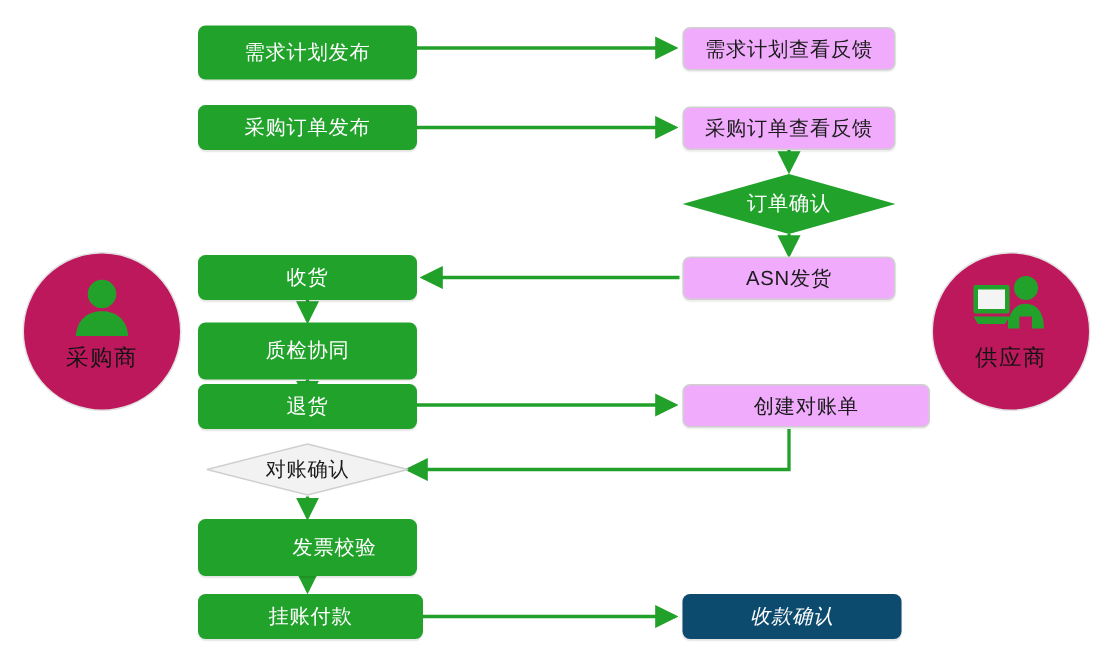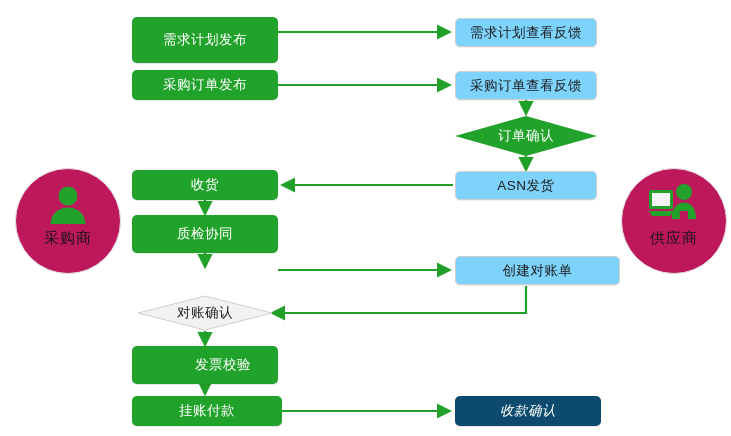--- a/index.html
+++ b/index.html
@@ -42,21 +42,21 @@
   
   .node.green {
     background: #21a22b;
     color: #ffffff;
     border-radius: 5px;
     box-shadow: 0 1px 1px rgba(0,0,0,0.10);
   }
 
   
   .node.grey {
-    background: #7dd3fc;
+    background: #f0abfc;
     color: #1b1b1b;
     border: 1px solid #cfcfcf;
     border-radius: 5px;
     box-shadow: 0 1px 1px rgba(0,0,0,0.07);
   }
 
   
   .node.orange {
     background: #0c4a6e;
     color: #ffffff;
@@ -172,36 +172,39 @@
         <circle cx="36" cy="9" r="8" fill="#23a22b"></circle>
 
         <path d="M24,36 C24,25 29,19.5 36,19.5 C43,19.5 48,25 48,36 L40,36 L40,28 L31.5,28 L31.5,36 Z" fill="#23a22b"></path>
 
         <path d="M24,28.5 L31.5,28.5 L31.5,34.5 L24,34.5 Z" fill="#23a22b"></path>
       </svg>
     </span>
     <span class="actor-label">供应商</span>
   </div>
 
-  <div class="node green" style="left:132px; top:17px; width:146px; height:46px;text-align:center;">
+  <div class="node green" style="left:132px; top:17px; width:146px; height:36px;text-align:center;">
     <span>需求计划发布</span>
   </div>
 
   <div class="node green" style="left:132px; top:70px; width:146px; height:30px;">
     <span>采购订单发布</span>
   </div>
 
   <div class="node green" style="left:132px; top:170px; width:146px; height:30px;">
     <span>收货</span>
   </div>
 
   <div class="node green" style="left:132px; top:215px; width:146px; height:38px;">
     <span>质检协同</span>
   </div>
 
+  <div class="node green" style="left:132px; top:256px; width:146px; height:30px;">
+    <span>退货</span>
+  </div>
 
   <div class="diamond grey" style="left:137px; top:295px; width:136px; height:36px;">
     <svg width="136" height="36" viewBox="0 0 136 36" xmlns="http://www.w3.org/2000/svg">
       <polygon points="68,1 135,18 68,35 1,18" fill="#f2f2f2" stroke="#cfcfcf" stroke-width="1"></polygon>
     </svg>
     <span class="dlabel">对账确认</span>
   </div>
 
   <div class="node green" style="left:132px; top:346px; width:146px; height:38px;padding-left:36px;">
     <span>发票校验</span>

